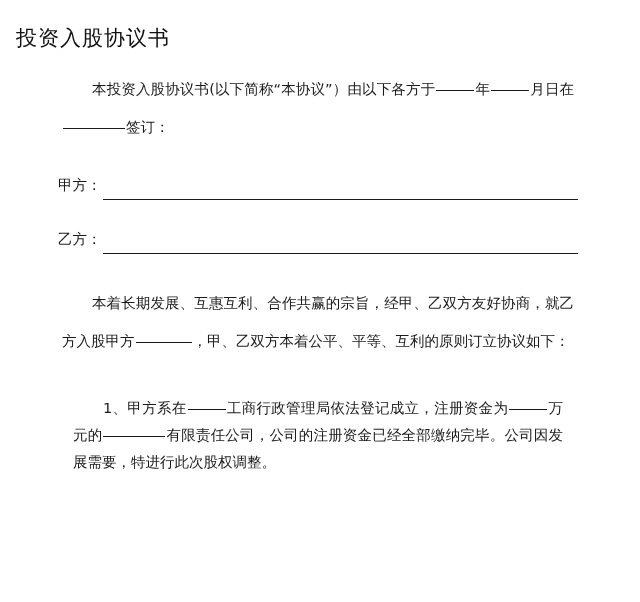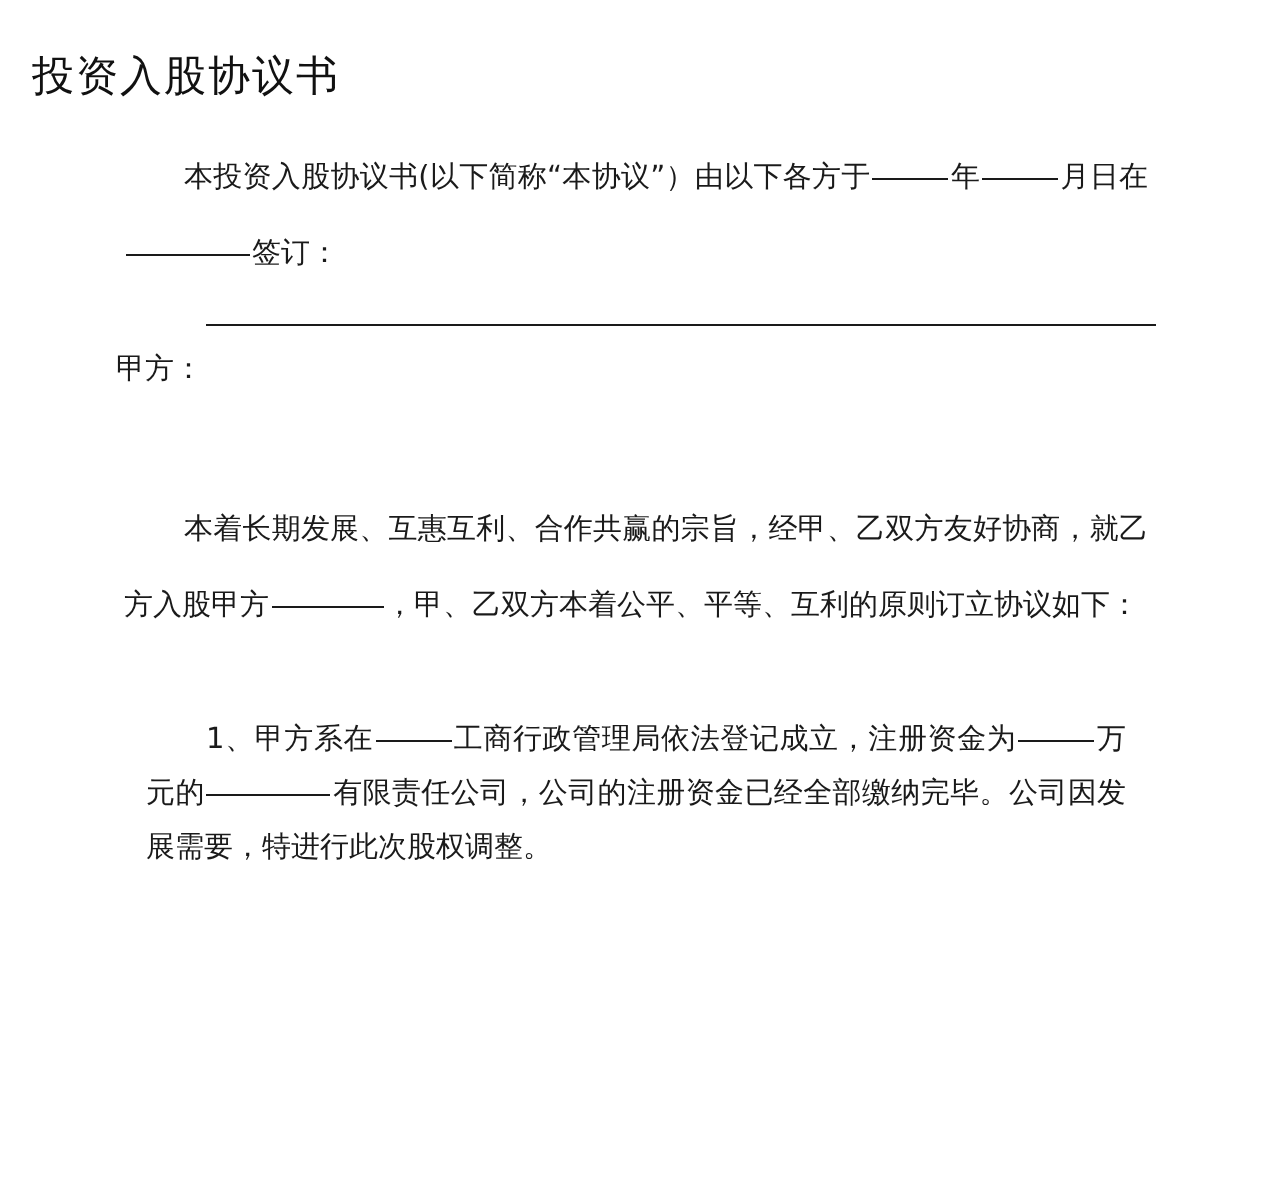--- a/index.html
+++ b/index.html
@@ -70,21 +70,21 @@
     text-indent: 30px;
   }
   
   .clause.spaced {
     letter-spacing: 2.4px;
   }
 
   
   .sig-row {
     display: flex;
-    align-items: flex-start;
+    align-items: flex-end;
     font-size: 14.5px;
     line-height: 38px;
     white-space: nowrap;
   }
   .sig-label {
     flex: 0 0 auto;
   }
   .sig-rule {
     flex: 1 1 auto;
     border-bottom: 1.6px solid #1a1a1a;
@@ -125,20 +125,24 @@
 
     <div class="spacer-sm"></div>
 
     <div class="sig-row">
       <span class="sig-label">甲方：</span>
       <span class="sig-rule"></span>
     </div>
 
     <div class="spacer-sm"></div>
 
+    <div class="sig-row">
+      <span class="sig-label">乙方：</span>
+      <span class="sig-rule"></span>
+    </div>
 
     <div class="spacer-md"></div>
 
     <p class="para indent"><span>本着长期发展、互惠互利、合作共赢的宗旨，经甲、乙双方友好协商，就乙方入股甲方</span><span class="blank md"></span><span>，甲、乙双方本着公平、平等、互利的原则订立协议如下：</span></p>
 
     <div class="spacer-sm"></div>
 
     <p class="clause indent"><span>1、</span><span>甲方系在</span><span class="blank sm"></span><span>工商行政管理局依法登记成立，注册资金为</span><span class="blank sm"></span><span>万元的</span><span class="blank lg"></span><span>有限责任公司，公司的注册资金已经全部缴纳完毕。公司因发展需要，特进行此次股权调整。</span></p>
 
 

